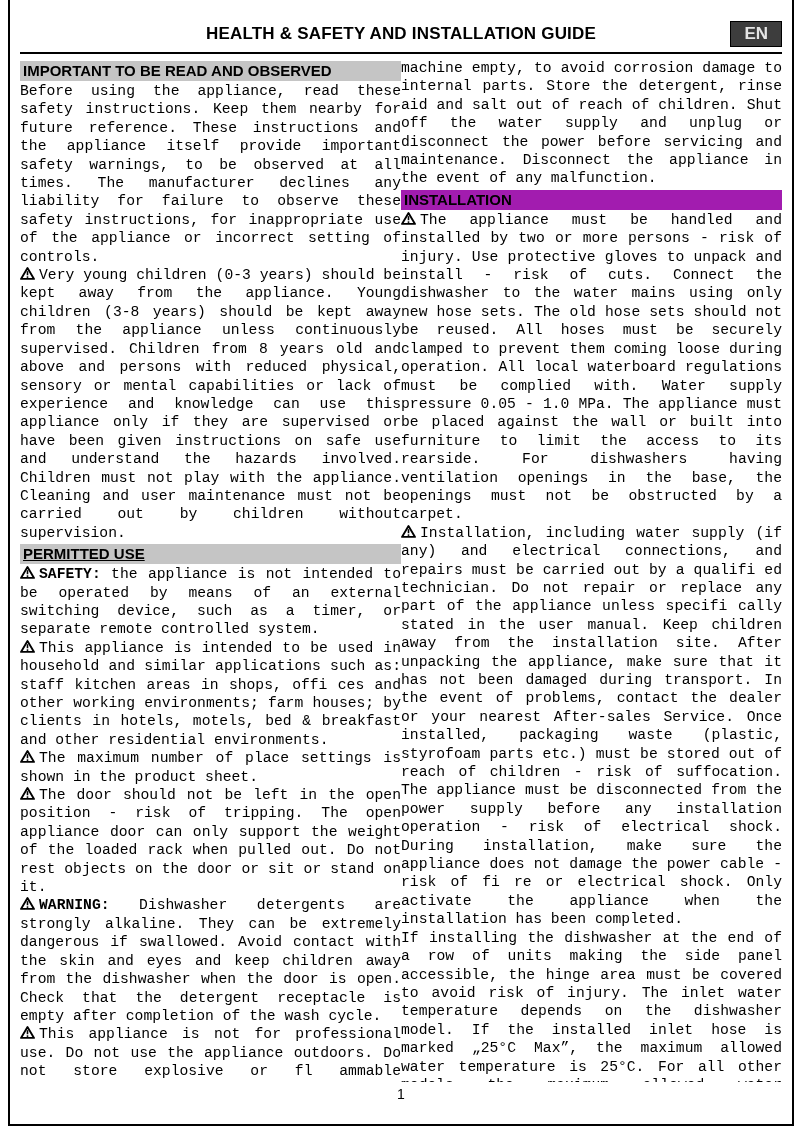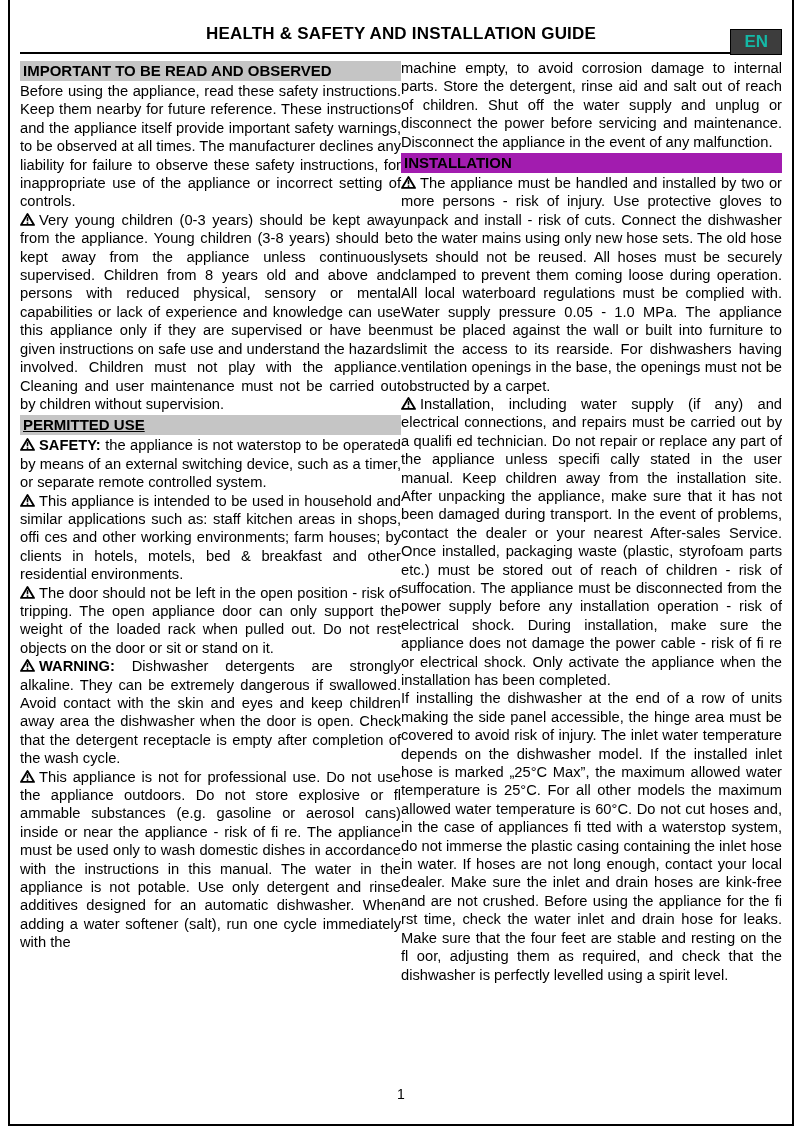--- a/index.html
+++ b/index.html
@@ -34,68 +34,73 @@
   .column {
     flex:1 1 0;
     font-size:14.7px; line-height:18.4px;
     text-align:justify;
   }
   .section-heading {
     font-weight:bold; font-size:15px; line-height:20px;
     padding:0 3px; margin:2px 0 1px 0;
     text-align:left;
   }
-  .para { margin:0; }
+  .para { margin:0;font-family:Liberation Mono, monospace; }
   .warn-icon {
     width:15px; height:13px;
     display:inline-block; vertical-align:-1px; margin-right:4px;
   }
   .footer { flex:0 0 26px; text-align:center; font-size:14px; line-height:24px; }
 </style>
 </head>
 <body>
 
 <div class="page">
   <div class="sheet">
 
     <div class="header">
       <div class="title">HEALTH &amp; SAFETY AND INSTALLATION GUIDE</div>
-      <div class="lang-badge" style="background: rgb(61, 61, 61); color: #14b8a6; margin-top: 8px;">EN</div>
+      <div class="lang-badge" style="background: rgb(61, 61, 61); color: #e5e5e5;">EN</div>
     </div>
 
     <div class="content">
       <div class="column">
           <div class="section-heading" style="background: rgb(197, 197, 197);">IMPORTANT TO BE READ AND OBSERVED</div>
           <p class="para"><span>Before using the appliance, read these safety instructions. Keep them nearby for future reference. These instructions and the appliance itself provide important safety warnings, to be observed at all times. The manufacturer declines any liability for failure to observe these safety instructions, for inappropriate use of the appliance or incorrect setting of controls.</span></p>
           <p class="para"><svg viewBox="0 0 20 18" class="warn-icon">
               <path d="M10 1.5 L19 16.5 H1 Z" fill="none" stroke="#000" stroke-width="2.6" stroke-linejoin="round"></path>
               <rect x="8.9" y="5.8" width="2.2" height="5.6" fill="#000"></rect>
               <rect x="8.9" y="12.9" width="2.2" height="2.2" fill="#000"></rect>
             </svg><span>Very young children (0-3 years) should be kept away from the appliance. Young children (3-8 years) should be kept away from the appliance unless continuously supervised. Children from 8 years old and above and persons with reduced physical, sensory or mental capabilities or lack of experience and knowledge can use this appliance only if they are supervised or have been given instructions on safe use and understand the hazards involved. Children must not play with the appliance. Cleaning and user maintenance must not be carried out by children without supervision.</span></p>
           <div class="section-heading" style="background: rgb(197, 197, 197); text-decoration: underline;">PERMITTED USE</div>
           <p class="para"><svg viewBox="0 0 20 18" class="warn-icon">
               <path d="M10 1.5 L19 16.5 H1 Z" fill="none" stroke="#000" stroke-width="2.6" stroke-linejoin="round"></path>
               <rect x="8.9" y="5.8" width="2.2" height="5.6" fill="#000"></rect>
               <rect x="8.9" y="12.9" width="2.2" height="2.2" fill="#000"></rect>
-            </svg><strong>SAFETY:</strong> <span>the appliance is not waterstop to be operated by means of an external switching device, such as a timer, or separate remote controlled system.</span></p>
+            </svg><strong>SAFETY:</strong> <span>the appliance is not intended to be operated by means of an external switching device, such as a timer, or separate remote controlled system.</span></p>
           <p class="para"><svg viewBox="0 0 20 18" class="warn-icon">
               <path d="M10 1.5 L19 16.5 H1 Z" fill="none" stroke="#000" stroke-width="2.6" stroke-linejoin="round"></path>
               <rect x="8.9" y="5.8" width="2.2" height="5.6" fill="#000"></rect>
               <rect x="8.9" y="12.9" width="2.2" height="2.2" fill="#000"></rect>
             </svg><span>This appliance is intended to be used in household and similar applications such as: staff kitchen areas in shops, offi ces and other working environments; farm houses; by clients in hotels, motels, bed &amp; breakfast and other residential environments.</span></p>
           <p class="para"><svg viewBox="0 0 20 18" class="warn-icon">
               <path d="M10 1.5 L19 16.5 H1 Z" fill="none" stroke="#000" stroke-width="2.6" stroke-linejoin="round"></path>
               <rect x="8.9" y="5.8" width="2.2" height="5.6" fill="#000"></rect>
               <rect x="8.9" y="12.9" width="2.2" height="2.2" fill="#000"></rect>
+            </svg><span>The maximum number of place settings is shown in the product sheet.</span></p>
+          <p class="para"><svg viewBox="0 0 20 18" class="warn-icon">
+              <path d="M10 1.5 L19 16.5 H1 Z" fill="none" stroke="#000" stroke-width="2.6" stroke-linejoin="round"></path>
+              <rect x="8.9" y="5.8" width="2.2" height="5.6" fill="#000"></rect>
+              <rect x="8.9" y="12.9" width="2.2" height="2.2" fill="#000"></rect>
             </svg><span>The door should not be left in the open position - risk of tripping. The open appliance door can only support the weight of the loaded rack when pulled out. Do not rest objects on the door or sit or stand on it.</span></p>
           <p class="para"><svg viewBox="0 0 20 18" class="warn-icon">
               <path d="M10 1.5 L19 16.5 H1 Z" fill="none" stroke="#000" stroke-width="2.6" stroke-linejoin="round"></path>
               <rect x="8.9" y="5.8" width="2.2" height="5.6" fill="#000"></rect>
               <rect x="8.9" y="12.9" width="2.2" height="2.2" fill="#000"></rect>
-            </svg><strong>WARNING:</strong> <span>Dishwasher detergents are strongly alkaline. They can be extremely dangerous if swallowed. Avoid contact with the skin and eyes and keep children away area the dishwasher when the door is open. Check that the detergent receptacle is empty after completion of the wash cycle.</span></p>
+            </svg><strong>WARNING:</strong> <span>Dishwasher detergents are strongly alkaline. They can be extremely dangerous if swallowed. Avoid contact with the skin and eyes and keep children away from the dishwasher when the door is open. Check that the detergent receptacle is empty after completion of the wash cycle.</span></p>
           <p class="para"><svg viewBox="0 0 20 18" class="warn-icon">
               <path d="M10 1.5 L19 16.5 H1 Z" fill="none" stroke="#000" stroke-width="2.6" stroke-linejoin="round"></path>
               <rect x="8.9" y="5.8" width="2.2" height="5.6" fill="#000"></rect>
               <rect x="8.9" y="12.9" width="2.2" height="2.2" fill="#000"></rect>
             </svg><span>This appliance is not for professional use. Do not use the appliance outdoors. Do not store explosive or fl ammable substances (e.g. gasoline or aerosol cans) inside or near the appliance - risk of fi re. The appliance must be used only to wash domestic dishes in accordance with the instructions in this manual. The water in the appliance is not potable. Use only detergent and rinse additives designed for an automatic dishwasher. When adding a water softener (salt), run one cycle immediately with the</span></p>
         </div>
       <div class="column">
           <p class="para"><span>machine empty, to avoid corrosion damage to internal parts. Store the detergent, rinse aid and salt out of reach of children. Shut off the water supply and unplug or disconnect the power before servicing and maintenance. Disconnect the appliance in the event of any malfunction.</span></p>
           <div class="section-heading" style="background: #a21caf;">INSTALLATION</div>
           <p class="para"><svg viewBox="0 0 20 18" class="warn-icon">

